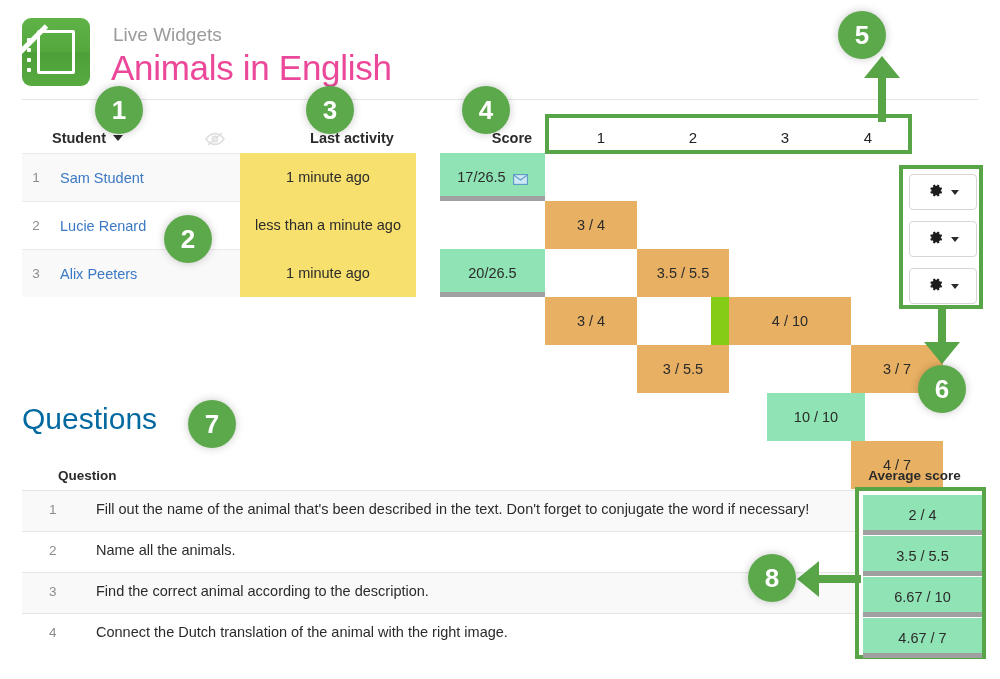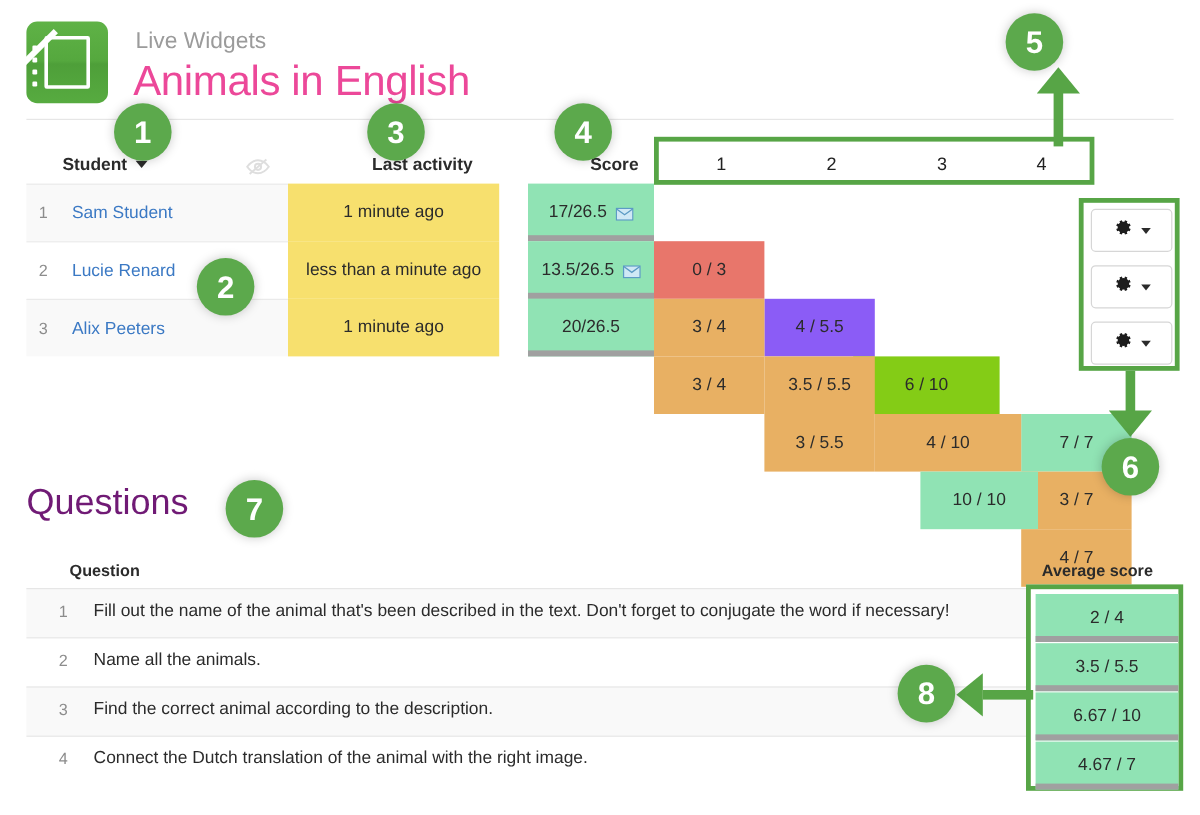--- a/index.html
+++ b/index.html
@@ -103,38 +103,38 @@
     display: flex; align-items: center; justify-content: center; gap: 7px;
   }
   .gear-btn .caret-sm {
     border-left: 4.5px solid transparent; border-right: 4.5px solid transparent;
     border-top: 5.5px solid #2b2b2b;
   }
 
   
   .q-heading {
     position: absolute; left: 22px; top: 402px;
-    font-size: 30px; font-weight: 400; color: #701a75;
+    font-size: 30px; font-weight: 400; color: #0369a1;
   }
   .q-table { position: absolute; left: 22px; top: 462px; width: 956px; }
   .q-head { position: relative; height: 28px; }
   .q-th {
     position: absolute; font-size: 13.5px; font-weight: bold; color: #2b2b2b; top: 6px;
   }
   .q-th-question { left: 36px; }
   .q-th-avg { left: 830px; width: 125px; text-align: center; }
 
   .q-row { position: relative; height: 41px; }
   .q-row.alt { background: #f9f9f9; }
   .q-row .line { position: absolute; left: 0; top: 0; width: 840px; height: 1px; background: #e6e6e6; }
   .q-idx {
     position: absolute; left: 27px; top: 12px; font-size: 13.5px; color: #8c8c8c;
   }
   .q-text {
-    position: absolute; left: 56px; top: 11px; font-size: 14.5px; color: #2b2b2b;
+    position: absolute; left: 74px; top: 11px; font-size: 14.5px; color: #2b2b2b;
   }
 
   .avg-box {
     position: absolute; left: 855px; top: 487px; width: 131px; height: 172px;
     border: 4px solid #57a546; background: #ffffff; z-index: 5;
   }
   .avg-cell {
     position: absolute; left: 4px; width: 119px; height: 40px;
     background: #90e3b4; display: flex; align-items: center; justify-content: center;
     font-size: 14.5px; color: #2b2b2b;
@@ -222,30 +222,20 @@
         </div>
       <div class="cell c-q" style="left:829px; background:#90e3b4">
           <span>7 / 7</span>
         </div>
     </div>
 
     <div class="st-row">
       <div class="cell c-index">2</div>
       <div class="cell c-name">Lucie Renard</div>
       <div class="cell c-act">less than a minute ago</div>
-      <div class="cell c-score">
-        <span>13.5/26.5</span>
-        <span class="envelope">
-          <svg width="15" height="11" viewBox="0 0 15 11">
-              <rect x="0.6" y="0.6" width="13.8" height="9.8" fill="#cfe8f5" stroke="#5b9ac4" stroke-width="1.1"></rect>
-              <path d="M0.8 1.1 L7.5 6 L14.2 1.1" fill="none" stroke="#5b9ac4" stroke-width="1.1"></path>
-            </svg>
-        </span>
-        <div class="bar"></div>
-      </div>
       <div class="cell c-q" style="left:523px; background:#e8b063">
           <span>3 / 4</span>
         </div>
       <div class="cell c-q" style="left:615px; background:#e8b063">
           <span>3.5 / 5.5</span>
         </div>
       <div class="cell c-q" style="left:707px; background:#e8b063; width:122px">
           <span>4 / 10</span>
         </div>
       <div class="cell c-q" style="left:829px; background:#e8b063">

